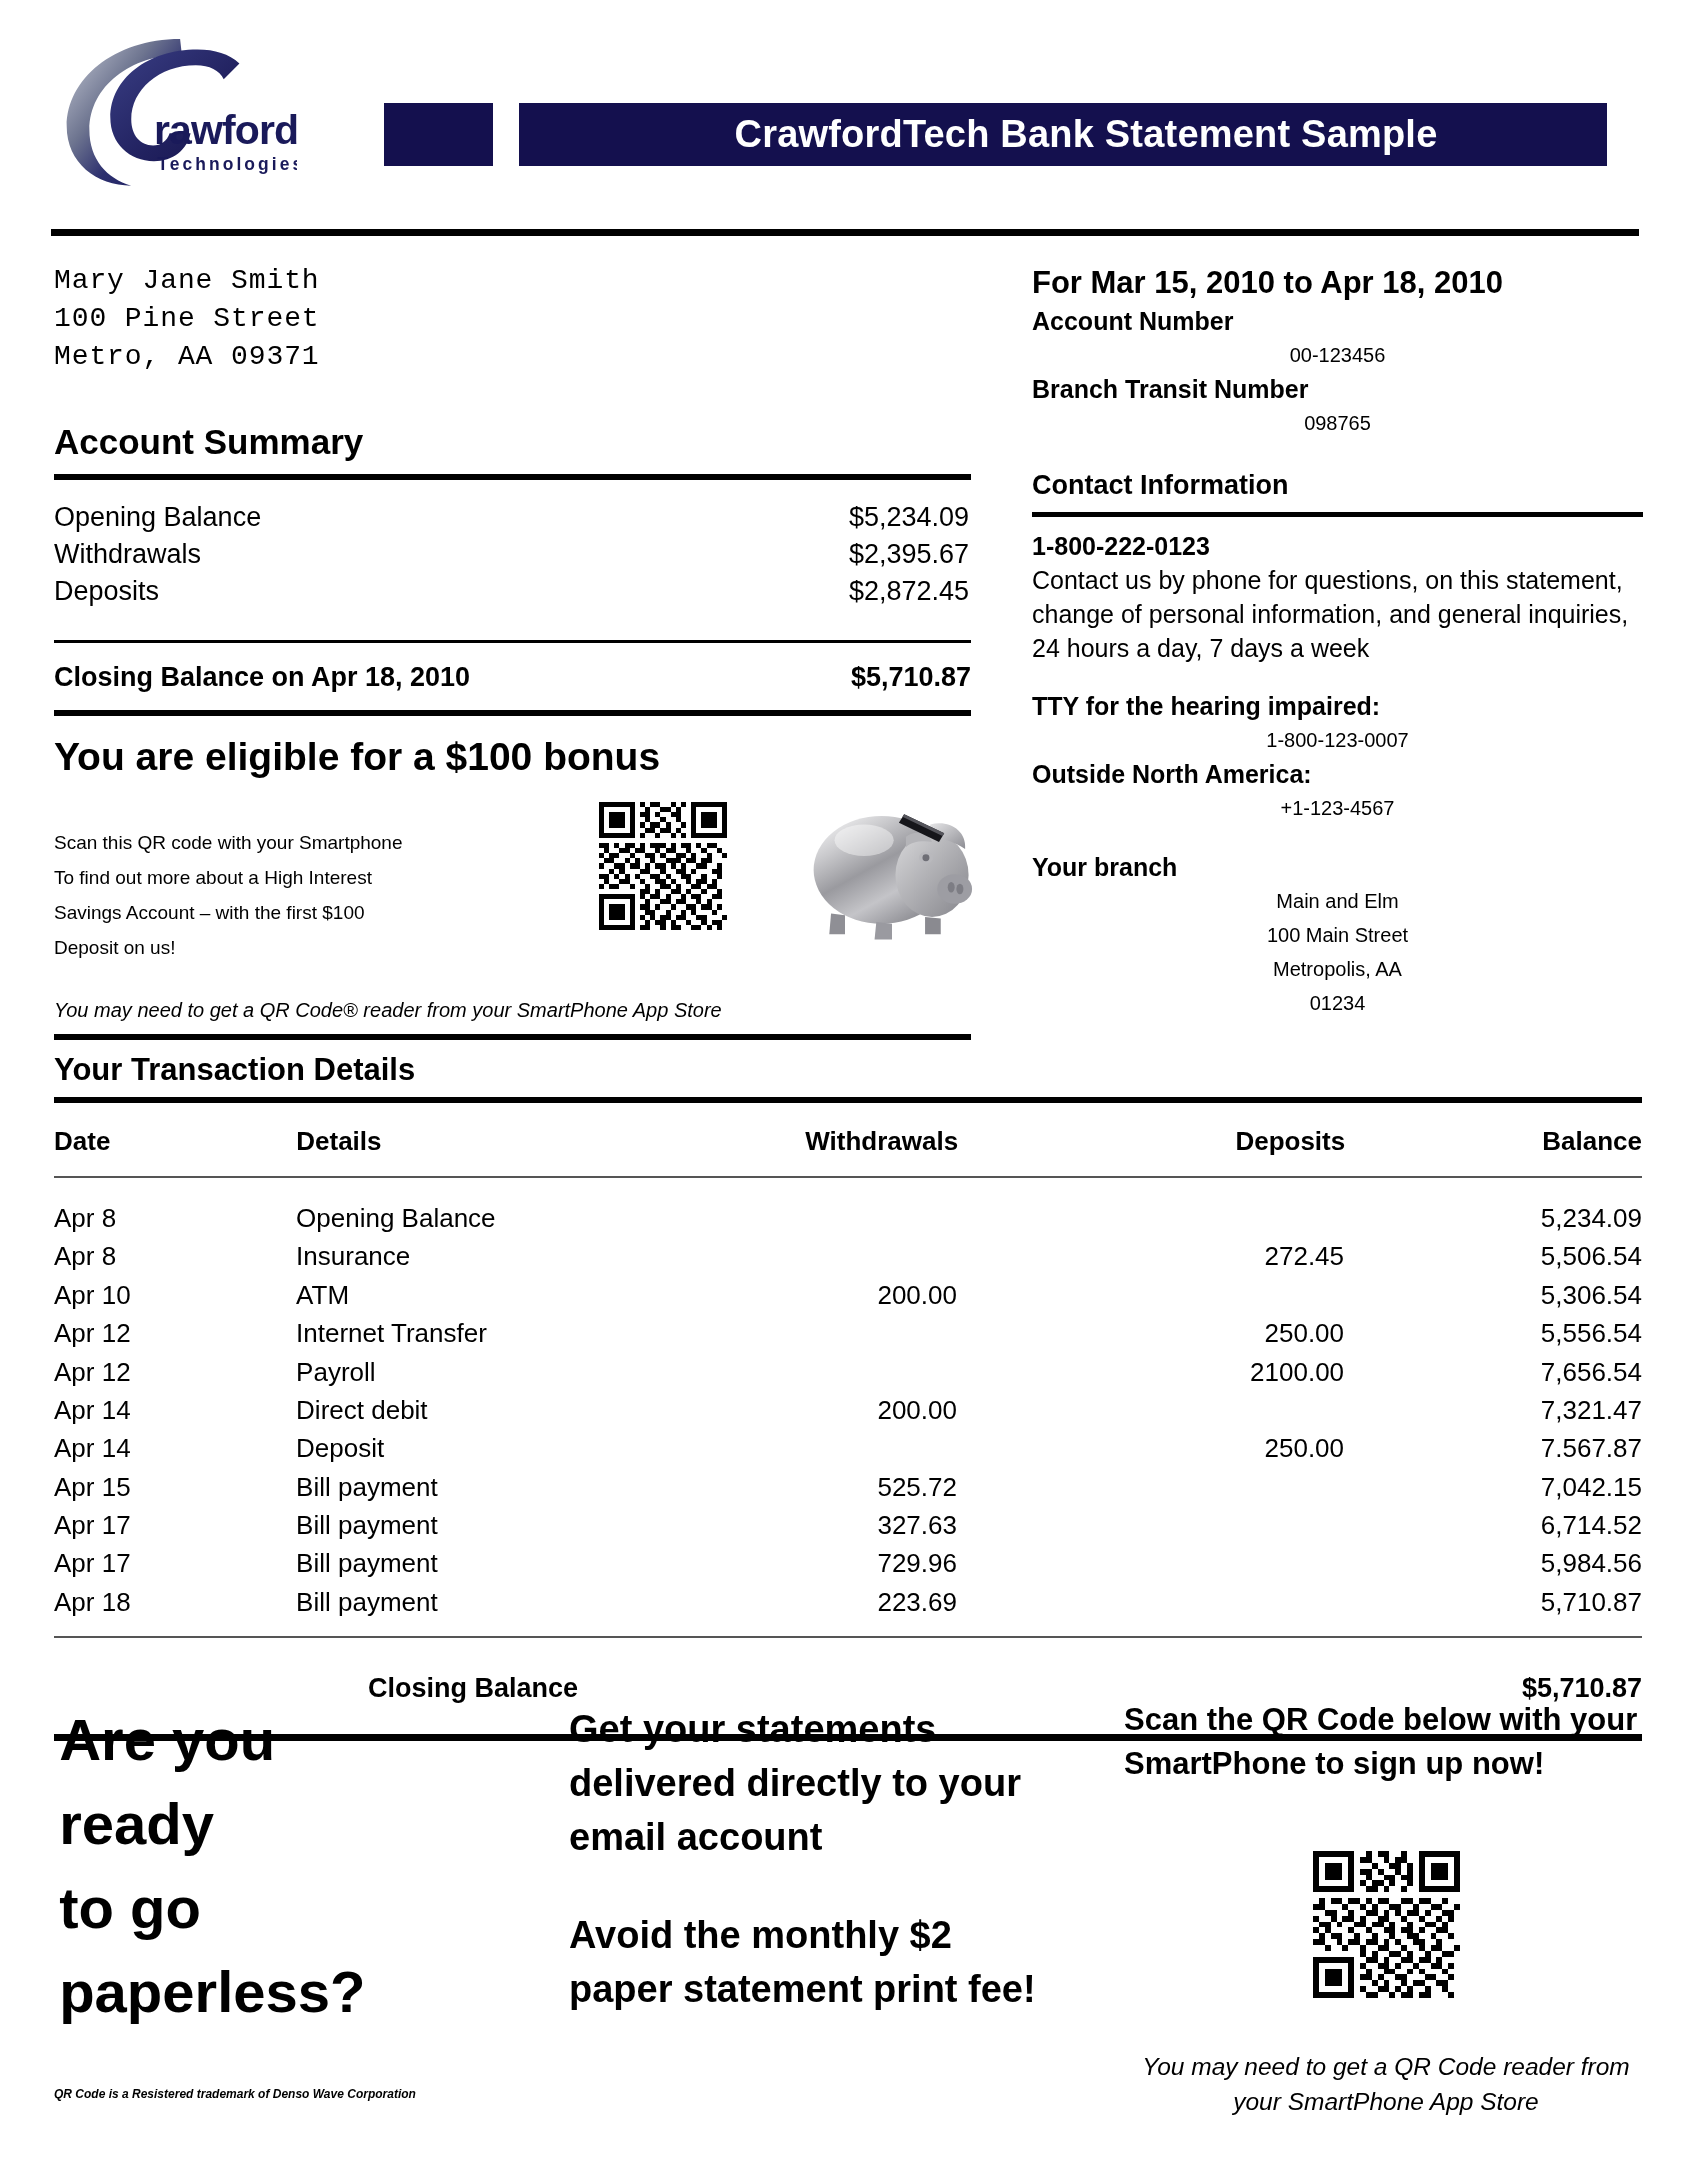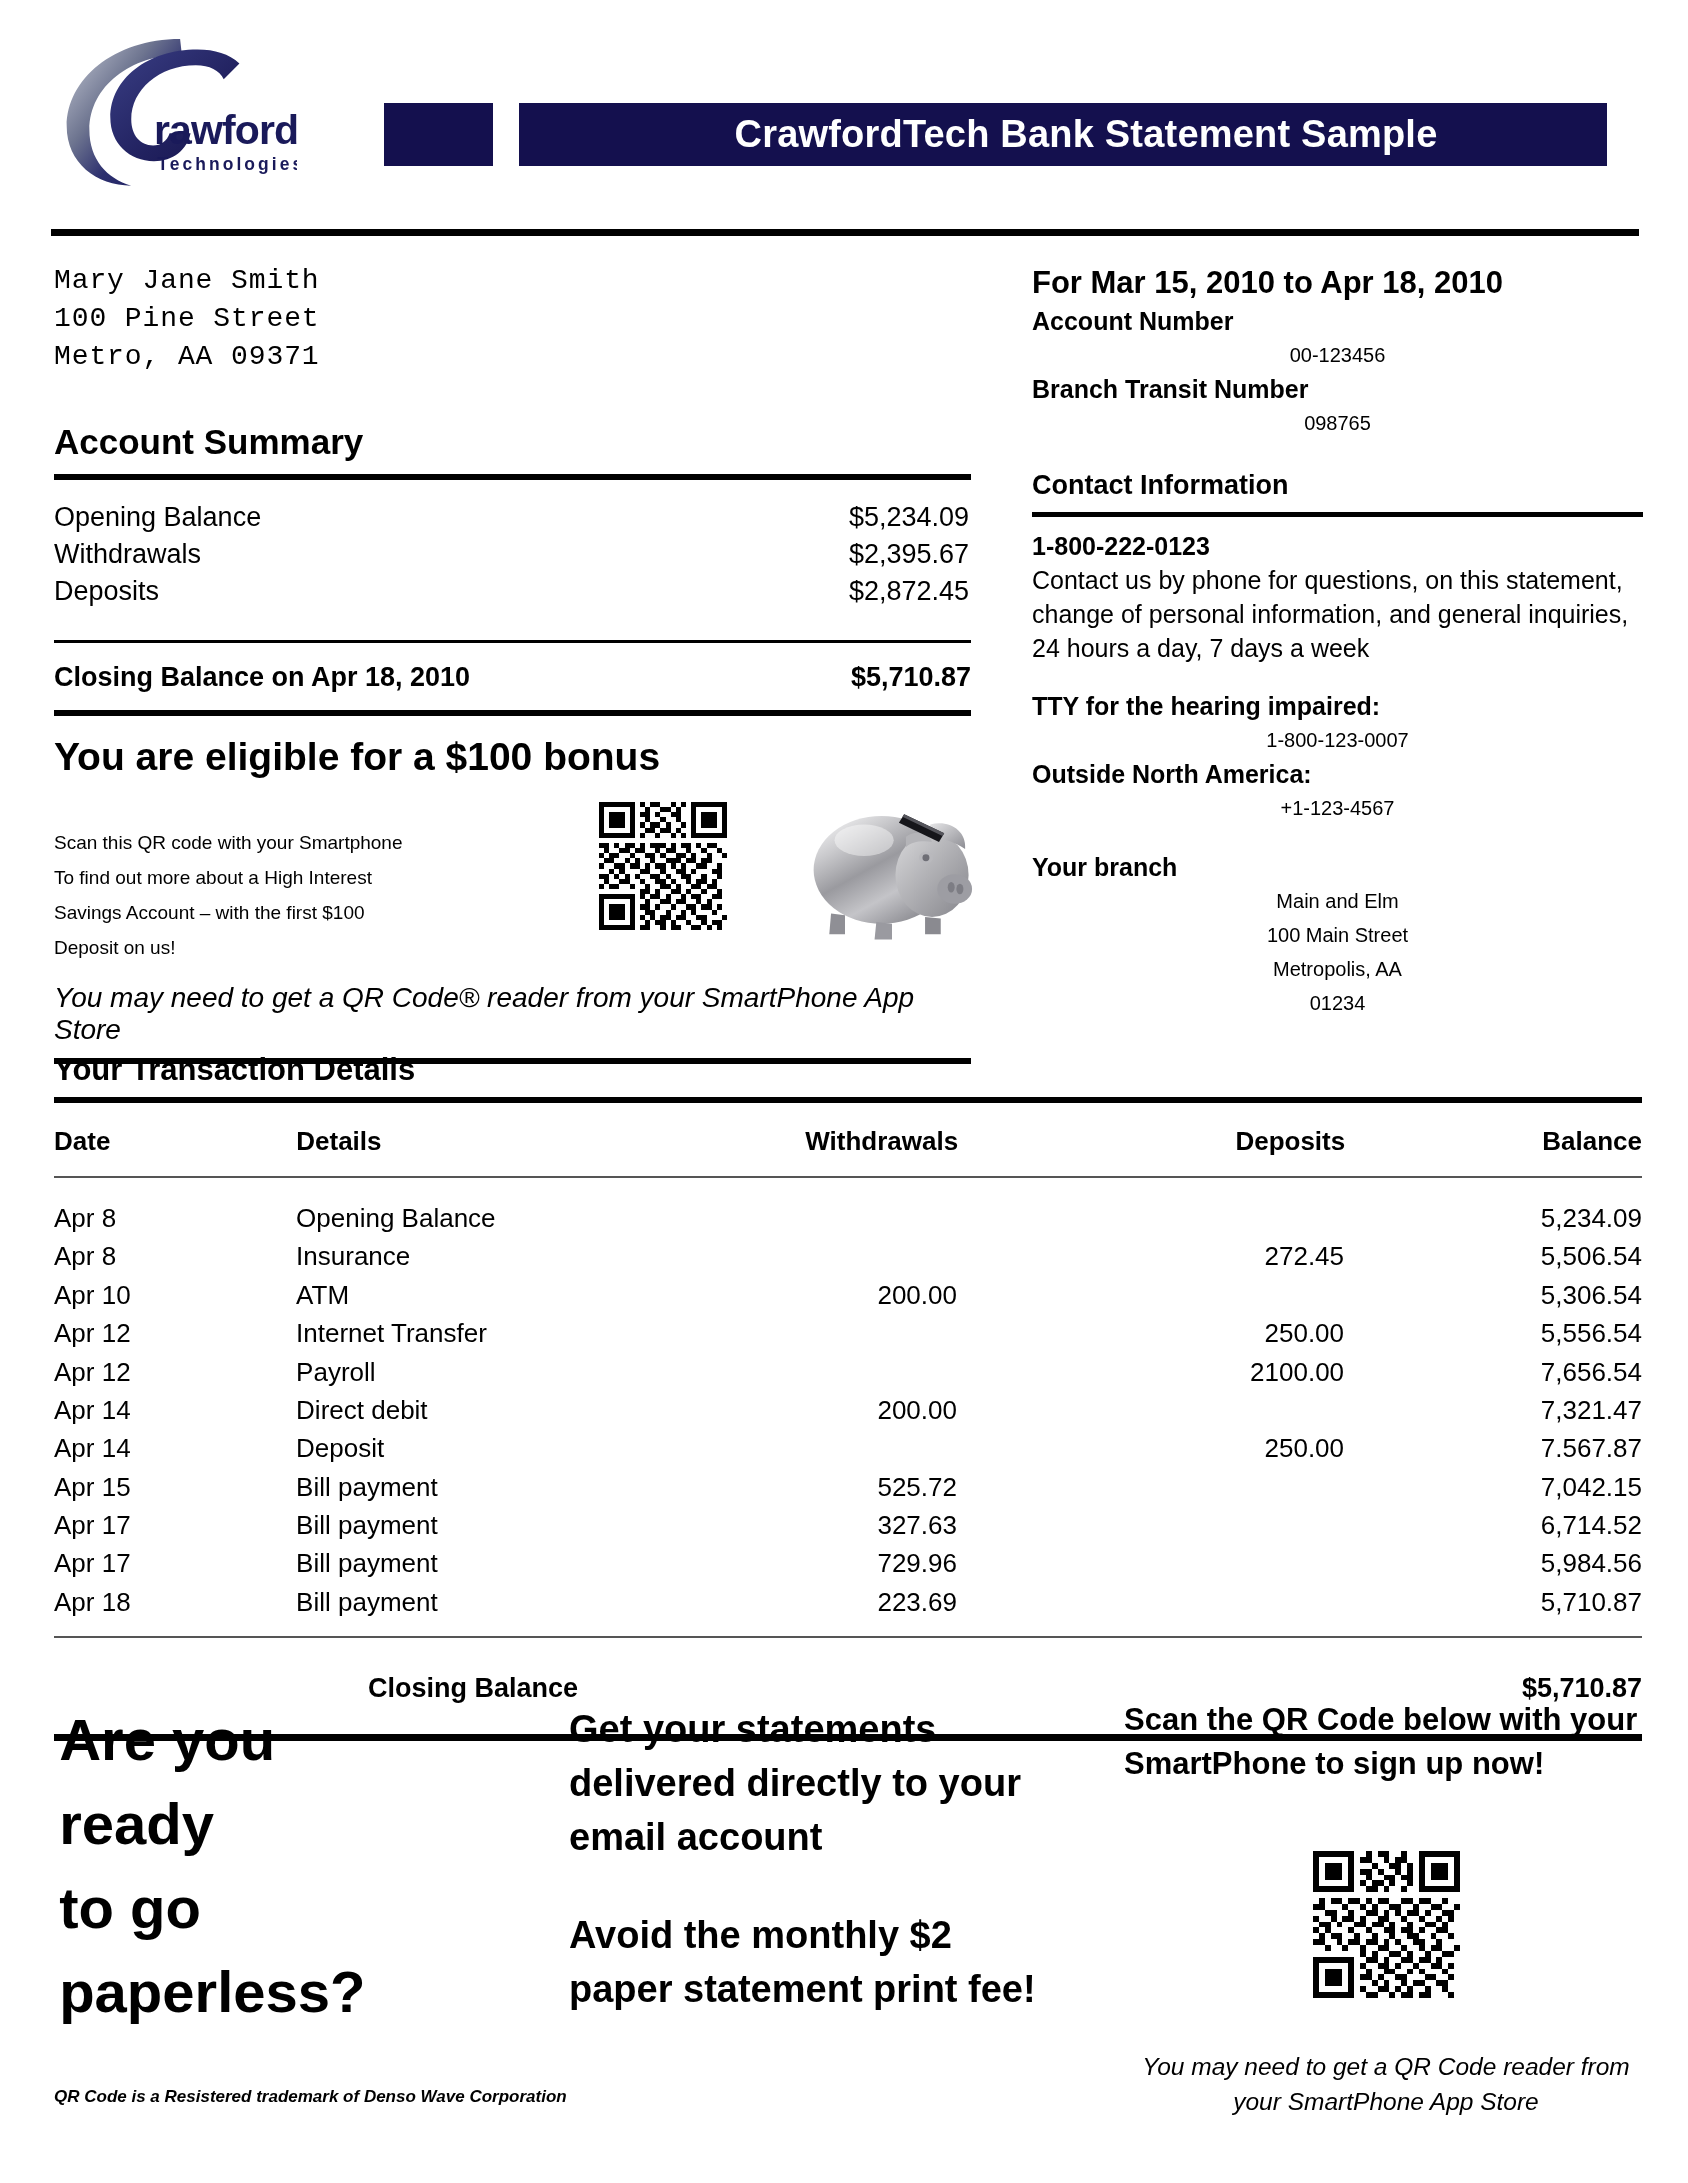--- a/index.html
+++ b/index.html
@@ -39,21 +39,21 @@
   .closerow{display:flex;justify-content:space-between;font-size:27px;font-weight:bold;
             line-height:37px;margin-top:15.7px;}
   .closerow .val{text-align:right;width:279px;}
 
   
   .bonus-h{font-size:39px;font-weight:bold;margin-top:19px;}
   .bonus-body{position:relative;height:175px;margin-top:23px;}
   .bonus-text{position:absolute;left:0;top:23px;width:524px;font-size:19px;line-height:35px;}
   .qr1{position:absolute;left:545px;top:0px;width:128px;height:128px;}
   .piggy{position:absolute;left:747px;top:-7px;width:175px;height:148px;}
-  .bonus-fine{font-size:28px;font-style:italic;margin-top:5px;}
+  .bonus-fine{font-size:20px;font-style:italic;margin-top:22px;}
 
   
   .rightcol{position:absolute;left:1032px;top:262px;width:611px;}
   .r-h1{font-size:31px;font-weight:bold;line-height:42px;}
   .r-lbl{font-size:25px;font-weight:bold;line-height:34px;}
   .r-val{font-size:20px;line-height:34px;text-align:center;}
   .r-h2{font-size:27px;font-weight:bold;margin-top:30px;}
   .r-rule{height:5.2px;background:#000;margin-top:10.5px;margin-bottom:12.2px;}
   .r-para{font-size:25px;line-height:34px;}
   .r-gap{height:24.5px;}
@@ -83,21 +83,21 @@
   .pcol1{position:absolute;left:5.2px;top:12.2px;width:463px;
          font-size:58px;font-weight:bold;line-height:84px;}
   .pcol2{position:absolute;left:515px;top:15.7px;width:472px;
          font-size:38px;font-weight:bold;line-height:54px;}
   .pcol2 .blk2{margin-top:44px;}
   .pcol3{position:absolute;left:1070px;top:12.2px;width:524px;}
   .pcol3 .p3h{font-size:31px;font-weight:bold;line-height:44px;}
   .qr2{margin:65px auto 0 auto;width:147px;height:147px;}
   .p3fine{margin-top:51px;font-size:24.5px;font-style:italic;
           line-height:35px;text-align:center;}
-  .trademark{position:absolute;left:54px;top:2087px;font-size:17px;
+  .trademark{position:absolute;left:54px;top:2087px;font-size:12px;
              font-style:italic;font-weight:bold;}
 </style>
 </head>
 <body>
 
 <div class="page">
 
   <div class="hdr">
 
     <div class="logo">

